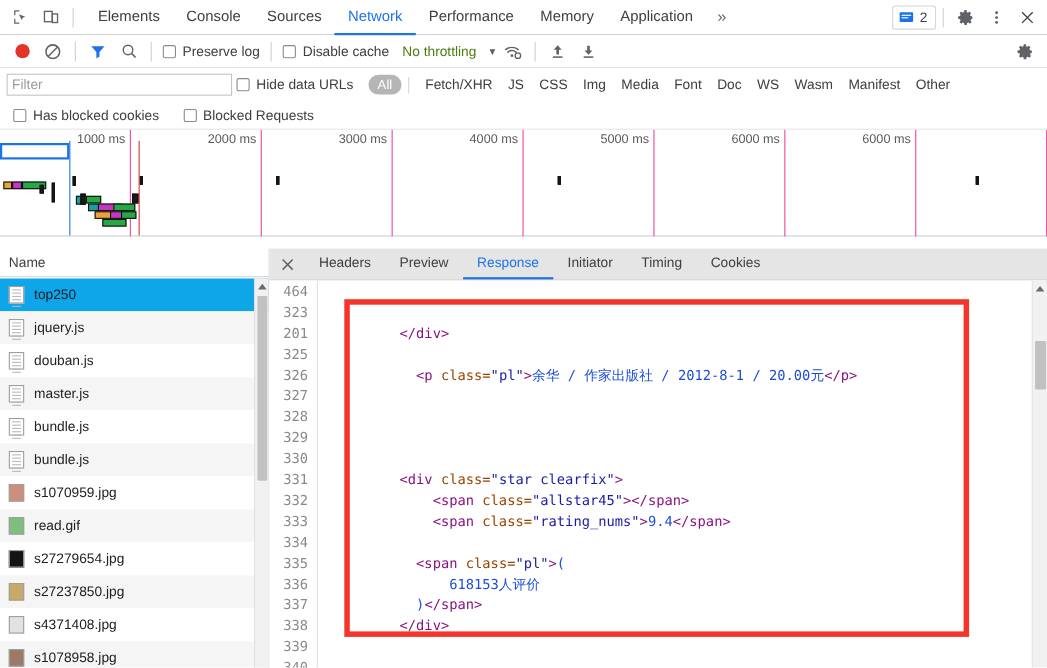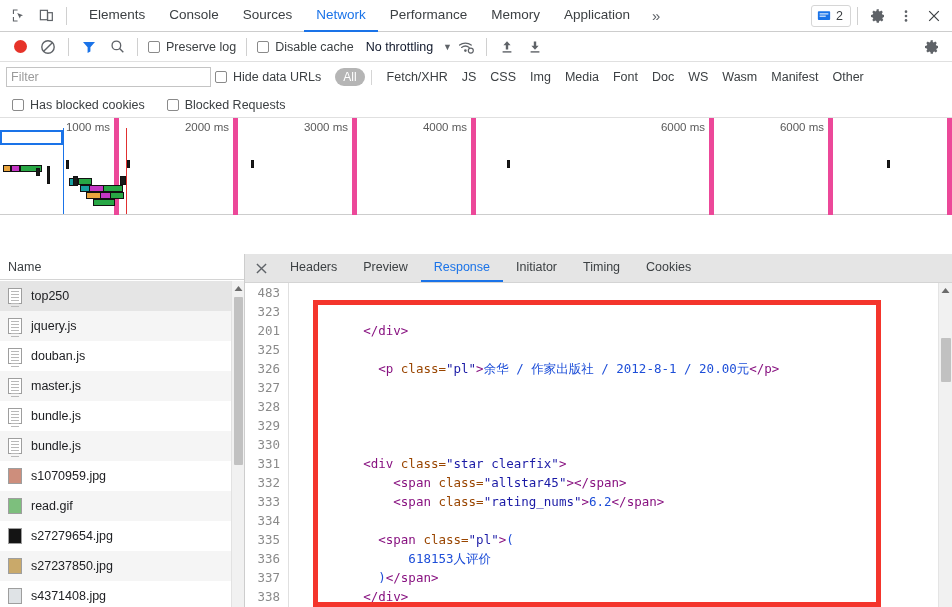--- a/index.html
+++ b/index.html
@@ -45,21 +45,21 @@
     height: 30px; display: flex; align-items: center;
     background: #fff; border-bottom: 1px solid #e0e0e0; padding-left: 6px;
   }
   .reddot { width: 13px; height: 13px; border-radius: 50%; background: #e63329; }
   .cbwrap { display: flex; align-items: center; gap: 6px; margin: 0 4px; }
   .cbox {
     width: 12px; height: 12px; border: 1px solid #8a8a8a;
     border-radius: 2px; background: #fff; flex: none;
   }
   .cblabel { font-size: 12.5px; color: #3c4043; white-space: nowrap; }
-  .throttle { font-size: 12.5px; color: #0f172a; margin-left: 8px; white-space: nowrap; }
+  .throttle { font-size: 12.5px; color: #4d7c0f; margin-left: 8px; white-space: nowrap; }
   .caret { color: #5f6368; font-size: 9px; margin-left: 10px; }
   .netbar-right { margin-left: auto; padding-right: 6px; display: flex; }
 
   
   .filterbar {
     height: 30px; display: flex; align-items: center;
     padding: 0 6px; background: #fff;
   }
   .filterinput {
     width: 205px; height: 20px; border: 1px solid #c4c4c4;
@@ -79,49 +79,49 @@
   .blockedbar {
     height: 26px; display: flex; align-items: center;
     padding: 0 8px; gap: 14px; border-bottom: 1px solid #e0e0e0; background:#fff;
   }
 
   
   .overview { height: 97px; position: relative; border-bottom: 1px solid #cdcdcd; background:#fff; }
   .ov-ruler { position: absolute; left: 0; top: 0; right: 0; height: 97px; }
   .ov-cell {
     position: absolute; top: 0; height: 97px;
-    border-right: 5px solid #ec4899;
+    border-right: 1px solid #ec4899;
   }
   .ov-label {
     position: absolute; top: 3px; right: 4px;
     font-size: 11.5px; color: #5a5a5a; white-space: nowrap;
   }
   .ov-bar { position: absolute; border: 1px solid #111; }
   .ov-line { position: absolute; width: 1px; top: 10px; bottom: 0; }
   .ov-sel {
     position: absolute; left: 0; top: 12px; width: 63px; height: 15px;
     border: 2px solid #1a73e8; background: #fff;
   }
 
   
-  .lower { position: absolute; left: 0; top: 226px; right: 0; bottom: 0; display: flex; margin-top: 28px; }
+  .lower { position: absolute; left: 0; top: 226px; right: 0; bottom: 0; display: flex; }
 
   
   .reqpanel { width: 245px; flex: none; border-right: 1px solid #cdcdcd; position: relative; background:#fff; }
   .reqhead {
     height: 26px; display: flex; align-items: center; padding-left: 8px;
     font-size: 12.5px; color: #3c4043; border-bottom: 1px solid #d4d4d4; background:#fff;
   }
   .reqlist { position: absolute; top: 27px; left: 0; right: 0; bottom: 0; overflow: hidden; }
   .reqrow {
     height: 30px; display: flex; align-items: center; gap: 8px;
     padding-left: 8px; font-size: 12.5px; color: #202124; background: #fff;
   }
   .reqrow.alt { background: #f5f5f5; }
-  .reqrow.sel { background: #e5e5e5; }
+  .reqrow.sel { background: #0ea5e9; }
   .ficon { width: 15px; height: 17px; flex: none; position: relative; }
   .doc-ico {
     width: 14px; height: 16px; background: #fff; border: 1px solid #9e9e9e;
   }
   .doc-ico i {
     display: block; height: 1px; background: #b9b9b9; margin: 2px 2px 0 2px;
   }
   .img-ico { width: 14px; height: 16px; border: 1px solid #9e9e9e; overflow: hidden; }
   .reqname { white-space: nowrap; overflow: hidden; text-overflow: ellipsis; }
 
@@ -355,20 +355,23 @@
           <div class="ov-label">1000 ms</div>
         </div>
         <div class="ov-cell" style="left: 119px; width: 119px; text-align: right;">
           <div class="ov-label">2000 ms</div>
         </div>
         <div class="ov-cell" style="left: 238px; width: 119px;">
           <div class="ov-label">3000 ms</div>
         </div>
         <div class="ov-cell" style="left: 357px; width: 119px;">
           <div class="ov-label">4000 ms</div>
+        </div>
+        <div class="ov-cell" style="left: 476px; width: 119px;">
+          <div class="ov-label">5000 ms</div>
         </div>
         <div class="ov-cell" style="left: 595px; width: 119px;">
           <div class="ov-label">6000 ms</div>
         </div>
         <div class="ov-cell" style="left: 714px; width: 119px;">
           <div class="ov-label">6000 ms</div>
         </div>
         <div class="ov-cell" style="left: 833px; width: 119px;"></div>
       </div>
     <div id="ov-bars">
@@ -553,32 +556,32 @@
         <div class="dtab">
             <span>Timing</span>
           </div>
         <div class="dtab">
             <span>Cookies</span>
           </div>
       </div>
 
       <div class="codewrap">
         <div class="code" id="code">
-            <div class="cline"><div class="lnum">483</div><div class="ltext"></div></div>
+            <div class="cline"><div class="lnum">464</div><div class="ltext"></div></div>
             <div class="cline"><div class="lnum">323</div><div class="ltext"></div></div>
             <div class="cline"><div class="lnum">201</div><div class="ltext"><span class="t-tag">        &lt;/div&gt;</span></div></div>
             <div class="cline"><div class="lnum">325</div><div class="ltext"></div></div>
             <div class="cline"><div class="lnum">326</div><div class="ltext"><span class="t-tag">          &lt;p </span><span class="t-attr">class=</span><span class="t-val">"pl"</span><span class="t-tag">&gt;</span><span class="t-txt">余华 / 作家出版社 / 2012-8-1 / 20.00元</span><span class="t-tag">&lt;/p&gt;</span></div></div>
             <div class="cline"><div class="lnum">327</div><div class="ltext"></div></div>
             <div class="cline"><div class="lnum">328</div><div class="ltext"></div></div>
             <div class="cline"><div class="lnum">329</div><div class="ltext"></div></div>
             <div class="cline"><div class="lnum">330</div><div class="ltext"></div></div>
             <div class="cline"><div class="lnum">331</div><div class="ltext"><span class="t-tag">        &lt;div </span><span class="t-attr">class=</span><span class="t-val">"star clearfix"</span><span class="t-tag">&gt;</span></div></div>
             <div class="cline"><div class="lnum">332</div><div class="ltext"><span class="t-tag">            &lt;span </span><span class="t-attr">class=</span><span class="t-val">"allstar45"</span><span class="t-tag">&gt;&lt;/span&gt;</span></div></div>
-            <div class="cline"><div class="lnum">333</div><div class="ltext"><span class="t-tag">            &lt;span </span><span class="t-attr">class=</span><span class="t-val">"rating_nums"</span><span class="t-tag">&gt;</span><span class="t-txt">6.2</span><span class="t-tag">&lt;/span&gt;</span></div></div>
+            <div class="cline"><div class="lnum">333</div><div class="ltext"><span class="t-tag">            &lt;span </span><span class="t-attr">class=</span><span class="t-val">"rating_nums"</span><span class="t-tag">&gt;</span><span class="t-txt">9.4</span><span class="t-tag">&lt;/span&gt;</span></div></div>
             <div class="cline"><div class="lnum">334</div><div class="ltext"></div></div>
             <div class="cline"><div class="lnum">335</div><div class="ltext"><span class="t-tag">          &lt;span </span><span class="t-attr">class=</span><span class="t-val">"pl"</span><span class="t-tag">&gt;</span><span class="t-txt">(</span></div></div>
             <div class="cline"><div class="lnum">336</div><div class="ltext"><span class="t-txt">              618153人评价</span></div></div>
             <div class="cline"><div class="lnum">337</div><div class="ltext"><span class="t-txt">          )</span><span class="t-tag">&lt;/span&gt;</span></div></div>
             <div class="cline"><div class="lnum">338</div><div class="ltext"><span class="t-tag">        &lt;/div&gt;</span></div></div>
             <div class="cline"><div class="lnum">339</div><div class="ltext"></div></div>
             <div class="cline"><div class="lnum">340</div><div class="ltext"></div></div>
           </div>
         <div class="redbox" id="redbox" style="left: 68px; top: 17px; width: 568px; height: 307px; border-color: rgb(244, 53, 44);"></div>
         <div class="codesbar">

